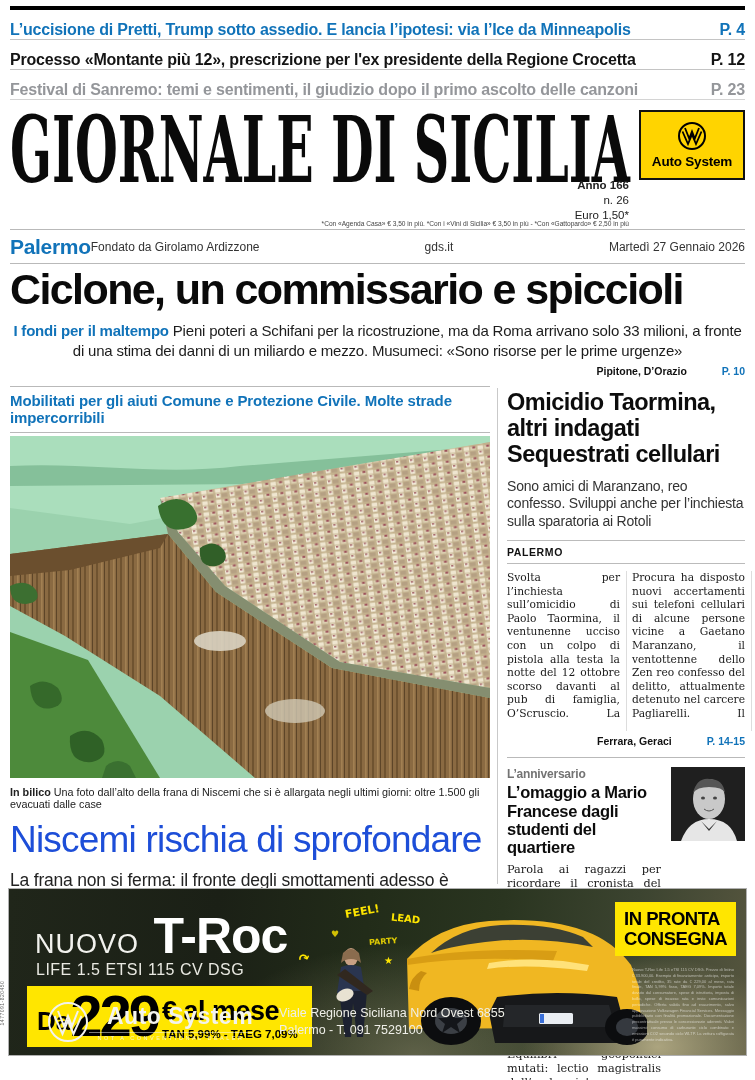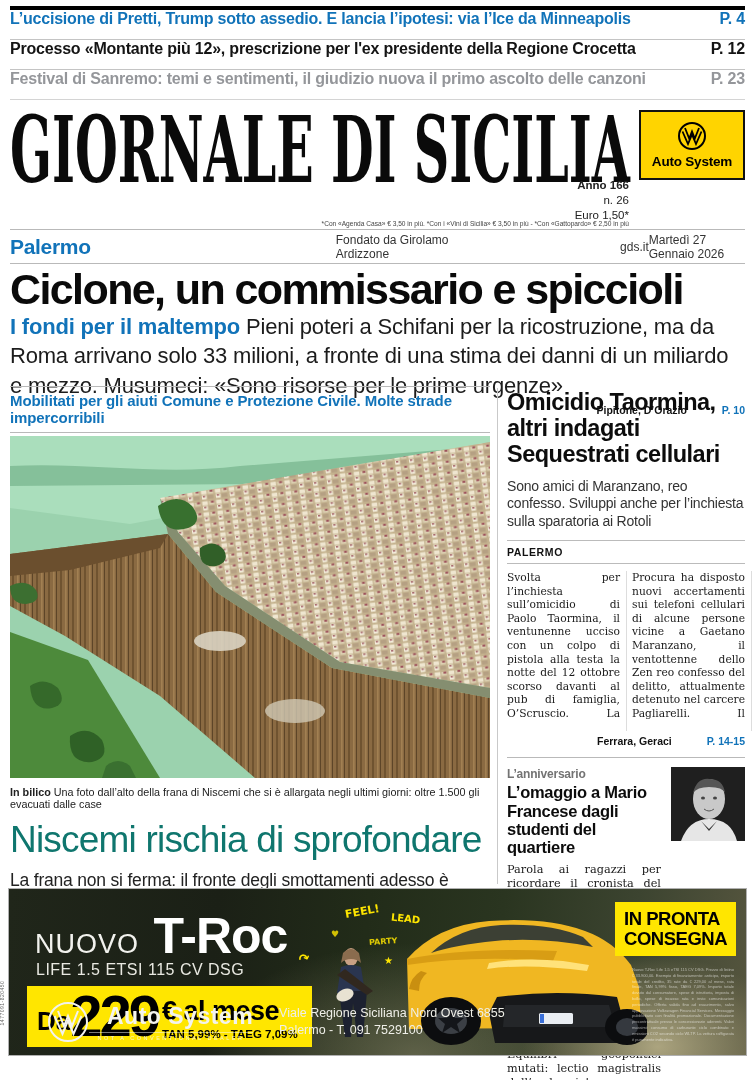--- a/index.html
+++ b/index.html
@@ -1,57 +1,57 @@
 <!DOCTYPE html>
 <html><head>
 <meta charset="utf-8">
 <style>
   html,body{margin:0;padding:0;background:#e9e9e9;}
   .page{position:relative;width:755px;height:1080px;background:#fff;overflow:hidden;
         font-family:"Liberation Sans",sans-serif;color:#111;margin:0 auto;}
   
   .topstrip{position:absolute;left:10px;right:10px;top:6px;border-top:4px solid #000;}
-  .tsrow{display:flex;align-items:flex-start;justify-content:space-between;
+  .tsrow{display:flex;align-items:flex-end;justify-content:space-between;
          height:29px;border-bottom:1px solid #c4c4c4;font-weight:bold;font-size:16px;letter-spacing:-.2px;}
   .tsrow .pg{font-weight:bold;white-space:nowrap;margin-left:12px;}
   .c-blue{color:#1173b9;} .c-black{color:#141414;} .c-gray{color:#94969a;}
   
   .masthead{position:absolute;left:10px;top:102px;right:10px;height:124px;}
   .mast-title{position:absolute;left:0;top:4px;}
   .sponsorbox{position:absolute;right:0;top:8px;width:106px;height:70px;background:#ffd400;
       border:2px solid #111;box-sizing:border-box;display:flex;flex-direction:column;align-items:center;justify-content:center;gap:3px;}
   .sponsorbox .brand{font-weight:bold;font-size:13.5px;color:#000;letter-spacing:-.2px;}
   .annoblock{position:absolute;right:116px;top:76px;text-align:right;font-size:11.5px;line-height:1.3;color:#222;}
   .annoblock .b{font-weight:bold;}
   .fineprint{position:absolute;right:116px;top:118px;font-size:6.6px;color:#444;white-space:nowrap;}
   
   .dateline{position:absolute;left:10px;right:10px;top:229px;height:33px;
       border-top:1px solid #b9b9b9;border-bottom:1px solid #b9b9b9;
       display:flex;align-items:center;font-size:12px;color:#333;}
   .dateline .city{color:#1173b9;font-weight:bold;font-size:21px;letter-spacing:-.3px;}
-  .dateline .mid1{margin-left:245px;}
+  .dateline .mid1{}
   .dateline .mid2{margin-left:165px;}
   .dateline .date{margin-left:auto;}
   
   .lead{position:absolute;left:10px;right:10px;top:267px;}
   .lead h1{margin:0;font-size:43px;font-weight:bold;letter-spacing:-1.6px;color:#0a0a0a;line-height:1.05;}
-  .lead .stand{font-size:22px;line-height:1.33;color:#1c1c1c;letter-spacing:-.2px;}
+  .lead .stand{margin-top:9px;font-size:15px;line-height:1.33;color:#1c1c1c;letter-spacing:-.2px;text-align:center;}
   .lead .stand .lk{color:#1173b9;font-weight:bold;}
   .lead .byline{margin-top:4px;text-align:right;font-size:10.5px;font-weight:bold;color:#111;}
   .pgref{color:#1173b9;font-weight:bold;padding-left:32px;}
   
   .main{position:absolute;left:10px;top:386px;width:735px;height:498px;}
   .vrule{position:absolute;left:487px;top:2px;bottom:0;width:1px;background:#c9c9c9;}
   .leftcol{position:absolute;left:0;top:0;width:480px;}
   .kicker{border-top:1px solid #b9b9b9;border-bottom:1px solid #b9b9b9;
       padding:5px 0 6px;color:#1173b9;font-weight:bold;font-size:15px;letter-spacing:-.1px;}
   .photo{margin-top:3px;width:480px;height:342px;}
   .caption{margin-top:4px;font-size:10.8px;color:#222;}
   .caption .cl{font-weight:bold;}
-  .nhead{margin-top:9px;font-size:37px;font-weight:400;color:#0f766e;letter-spacing:-.8px;}
+  .nhead{margin-top:9px;font-size:37px;font-weight:400;color:#1d4ed8;letter-spacing:-.8px;}
   .nstand{margin-top:8px;font-size:17.5px;line-height:1.3;color:#222;letter-spacing:-.2px;}
   .nby{text-align:right;font-size:10.5px;font-weight:bold;margin-top:1px;}
   .rightcol{position:absolute;left:497px;top:0;width:238px;}
   .chead{font-size:23.5px;font-weight:bold;line-height:1.1;letter-spacing:-.5px;color:#0c0c0c;margin-top:4px;}
   .cstand{margin-top:10px;font-size:14px;line-height:1.25;color:#333;letter-spacing:-.2px;}
   .csection{margin-top:10px;border-top:1px solid #bbb;border-bottom:1px solid #bbb;
       padding:5px 0;font-size:10.5px;font-weight:bold;letter-spacing:.6px;color:#111;}
   .cbody{margin-top:7px;height:160px;font-family:"DejaVu Serif","Liberation Serif",serif;
       font-size:10.7px;line-height:1.27;text-align:justify;color:#1a1a1a;
       column-count:2;column-gap:12px;column-fill:auto;column-rule:1px solid #ddd;}
@@ -111,21 +111,21 @@
   <div class="topstrip">
     <div class="tsrow">
       <span class="c-blue">L’uccisione di Pretti, Trump sotto assedio. E lancia l’ipotesi: via l’Ice da Minneapolis</span>
       <span class="pg c-blue">P. 4</span>
     </div>
     <div class="tsrow">
       <span class="c-black">Processo «Montante più 12», prescrizione per l'ex presidente della Regione Crocetta</span>
       <span class="pg c-black">P. 12</span>
     </div>
     <div class="tsrow" style="border-bottom-color:#d4d4d4;">
-      <span class="c-gray">Festival di Sanremo: temi e sentimenti, il giudizio nuova il primo ascolto delle canzoni</span>
+      <span class="c-gray">Festival di Sanremo: temi e sentimenti, il giudizio dopo il primo ascolto delle canzoni</span>
       <span class="pg c-gray">P. 23</span>
     </div>
   </div>
 
   <div class="masthead">
     <svg class="mast-title" width="622" height="96">
       <text x="0" y="76" font-family="DejaVu Serif, serif" font-weight="bold" font-size="92" textLength="620" lengthAdjust="spacingAndGlyphs" fill="#0a0a0a">GIORNALE DI SICILIA</text>
     </svg>
     <div class="sponsorbox">
       <svg width="30" height="30" viewBox="0 0 30 30">

